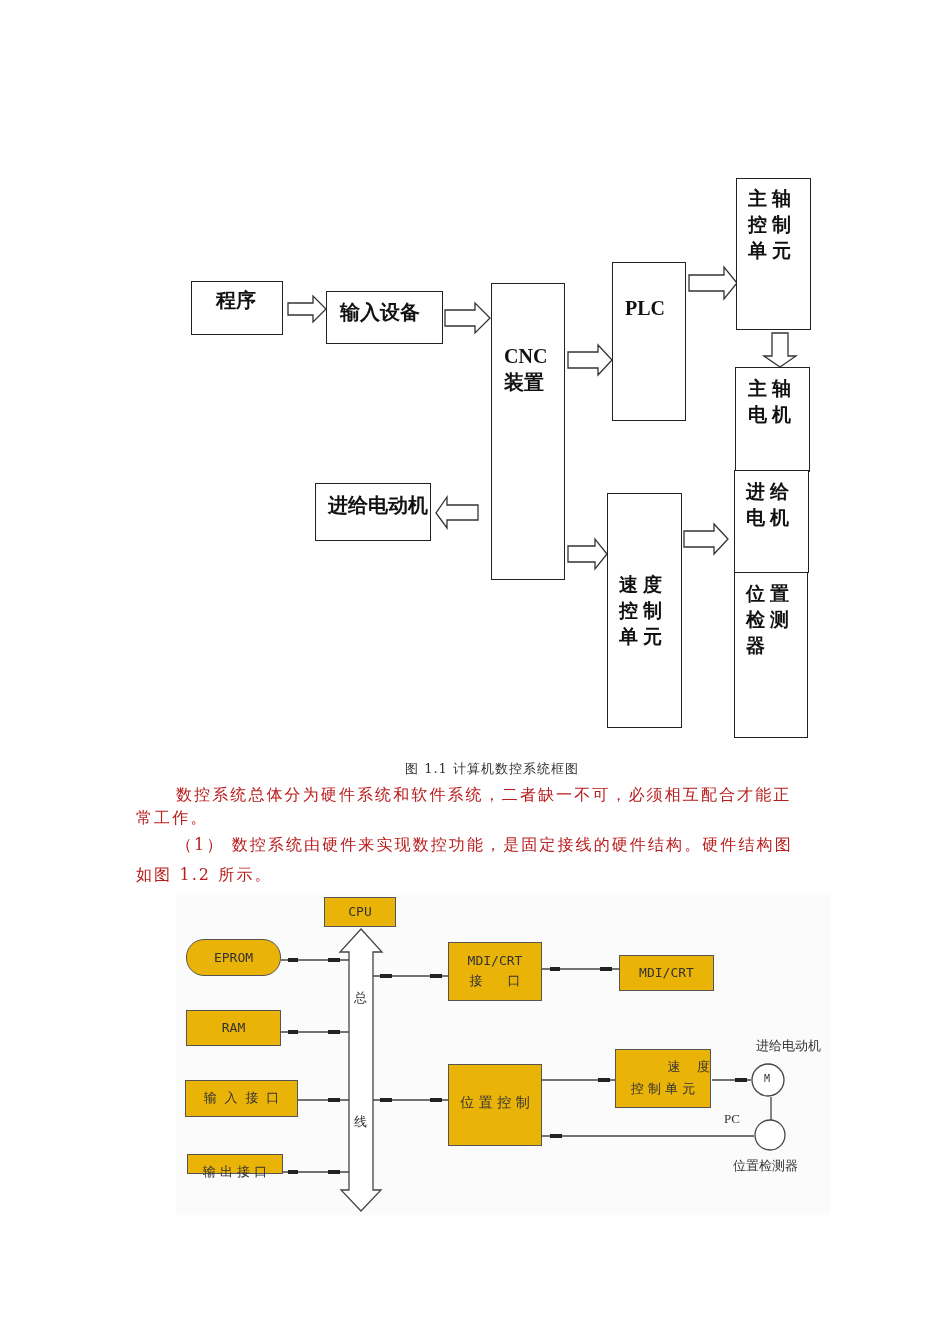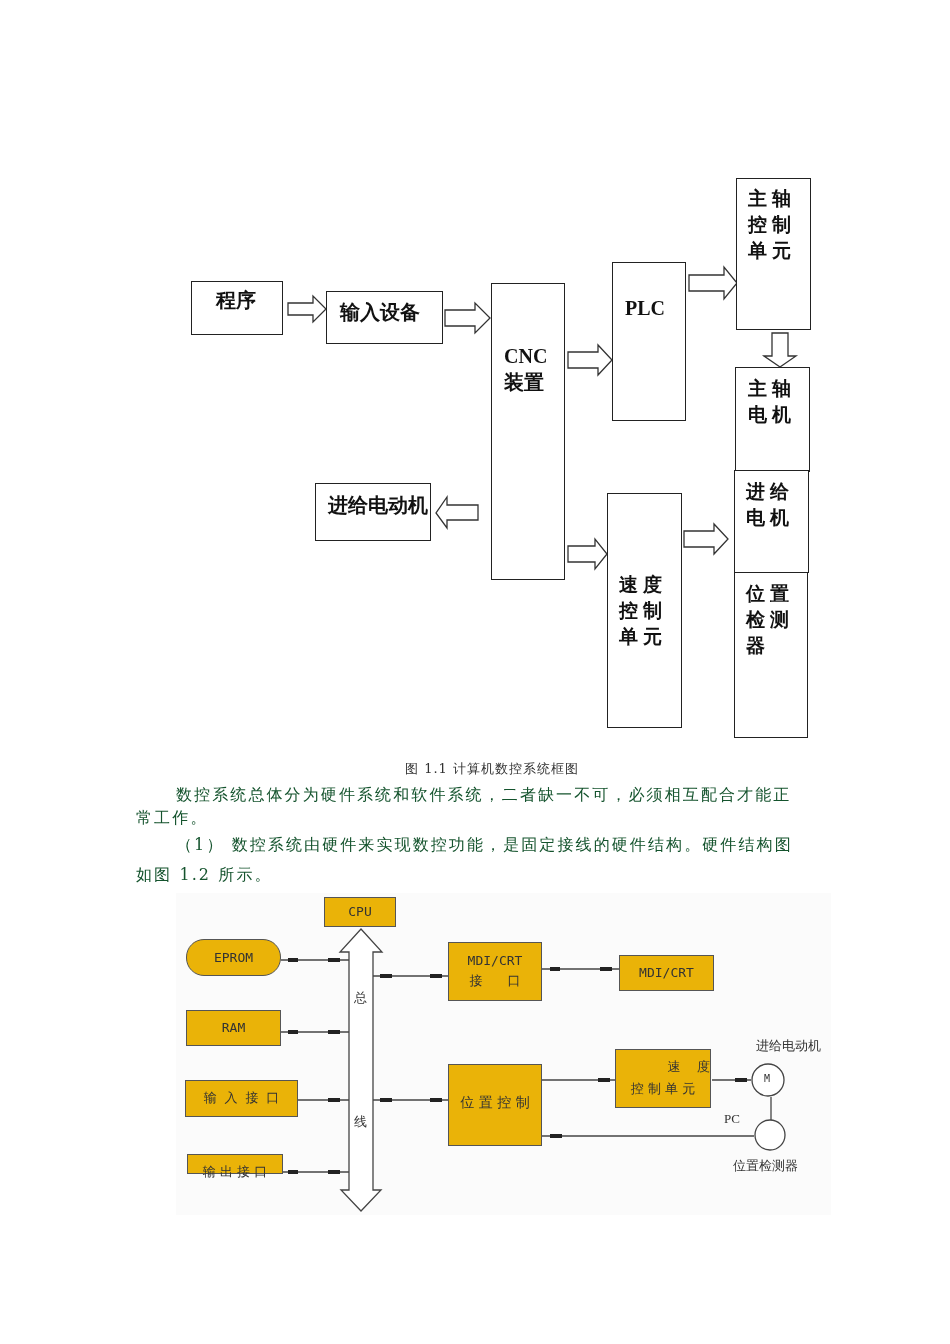--- a/index.html
+++ b/index.html
@@ -3,21 +3,21 @@
 <meta charset="utf-8">
 <style>
   html, body { margin: 0; padding: 0; background: #ffffff; }
   body { width: 950px; height: 1344px; position: relative; overflow: hidden;
          font-family: "DejaVu Sans", "Liberation Sans", sans-serif; color: #111; }
   .box { position: absolute; border: 1.5px solid #222; background: #fff; box-sizing: border-box; }
   .lbl { position: absolute; font-weight: bold; font-size: 20px; line-height: 24px; color: #111; }
   .serif { font-family: "Liberation Serif", "DejaVu Serif", serif; }
   .vlbl { position: absolute; font-size: 19px; line-height: 26px; font-weight: bold; letter-spacing: 5px; width: 60px; word-break: break-all; }
   svg { position: absolute; left: 0; top: 0; }
-  .para { position: absolute; font-family: "DejaVu Serif", "Liberation Serif", serif; font-size: 16px; color: #14532d; letter-spacing: 2.1px; line-height: 24px; }
+  .para { position: absolute; font-family: "DejaVu Serif", "Liberation Serif", serif; font-size: 16px; color: #b91c1c; letter-spacing: 2.1px; line-height: 24px; }
   .caption { position: absolute; font-family: "DejaVu Serif", serif; font-size: 13px; color: #333; letter-spacing: 1px; }
   .fig2 { position: absolute; left: 176px; top: 893px; width: 655px; height: 322px; background: #fbfbfb; }
   .b2 { position: absolute; border: 1.3px solid #555; background: #eab308; box-sizing: border-box;
         font-family: "DejaVu Sans Mono", "Liberation Mono", monospace; font-size: 13px; color: #333; text-align: center; }
   .t2 { position: absolute; font-size: 13px; color: #333; font-family: "DejaVu Sans", sans-serif; }
 </style>
 </head>
 <body>
 
 <div>

